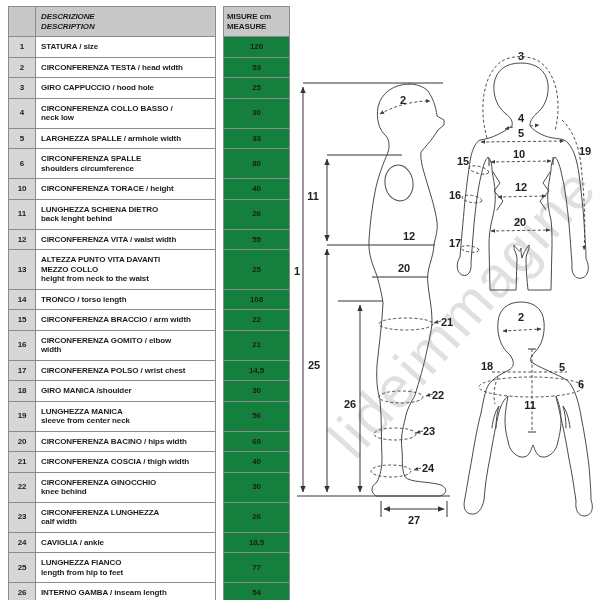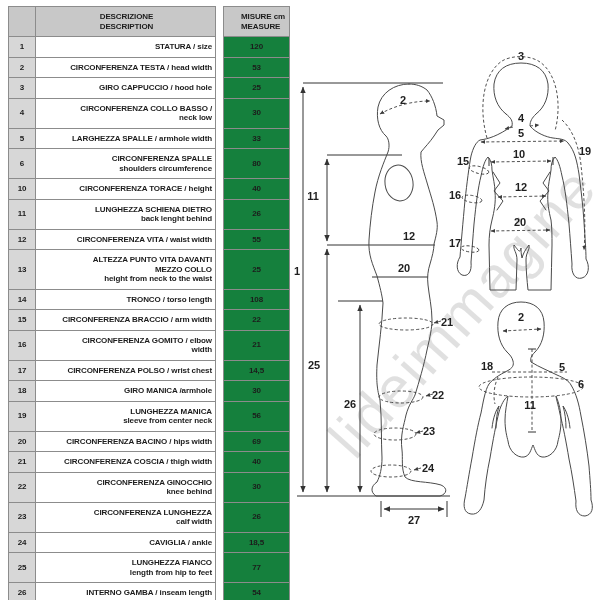--- a/index.html
+++ b/index.html
@@ -20,25 +20,25 @@
   .dlabel{font:bold 11px "Liberation Sans",sans-serif;fill:#1f1f1f;text-anchor:middle;}
 
   
   table.size-table{position:absolute;left:8px;top:6px;z-index:3;border-collapse:collapse;
         table-layout:fixed;width:281px;background:transparent;}
   .size-table th,.size-table td{border:1px solid #8c8c8c;font-size:8px;font-weight:bold;
         color:#1c1c1c;line-height:9.5px;padding:5px 3px;vertical-align:middle;
         letter-spacing:-0.1px;}
   .size-table .c-gap{border:none;background:transparent;padding:0;}
   .size-table td.c-no{background:#d7d7d7;text-align:center;}
-  .size-table td.c-desc{background:#fff;text-align:right;white-space:pre-line;padding-left:5px;}
+  .size-table td.c-desc{background:#fff;text-align:left;white-space:pre-line;padding-left:5px;}
   .size-table td.c-val{background:#15803d;text-align:center;}
   .size-table th.c-no{background:#c8c8c8;}
-  .size-table th.c-desc{background:#c8c8c8;text-align:center;white-space:pre-line;padding-left:5px;}
-  .size-table th.c-val{background:#c8c8c8;text-align:left;white-space:pre-line;padding-left:17px;}
+  .size-table th.c-desc{background:#c8c8c8;text-align:left;white-space:pre-line;padding-left:5px;font-style:italic;}
+  .size-table th.c-val{background:#c8c8c8;text-align:left;white-space:pre-line;padding-left:3px;}
 </style>
 </head>
 <body>
 
 <div class="page">
 
   <div class="watermark">lideimmagine</div>
 
   <svg class="diagram" width="600" height="600" viewBox="0 0 600 600">
     <defs>
@@ -302,21 +302,21 @@
           <td class="c-val">21</td>
         </tr>
         <tr>
           <td class="c-no">17</td>
           <td class="c-desc">CIRCONFERENZA POLSO / wrist chest</td>
           <td class="c-gap"></td>
           <td class="c-val">14,5</td>
         </tr>
         <tr>
           <td class="c-no">18</td>
-          <td class="c-desc">GIRO MANICA /armhole</td>
+          <td class="c-desc">GIRO MANICA /shoulder</td>
           <td class="c-gap"></td>
           <td class="c-val">30</td>
         </tr>
         <tr>
           <td class="c-no">19</td>
           <td class="c-desc">LUNGHEZZA MANICA
 sleeve from center neck</td>
           <td class="c-gap"></td>
           <td class="c-val">56</td>
         </tr>

